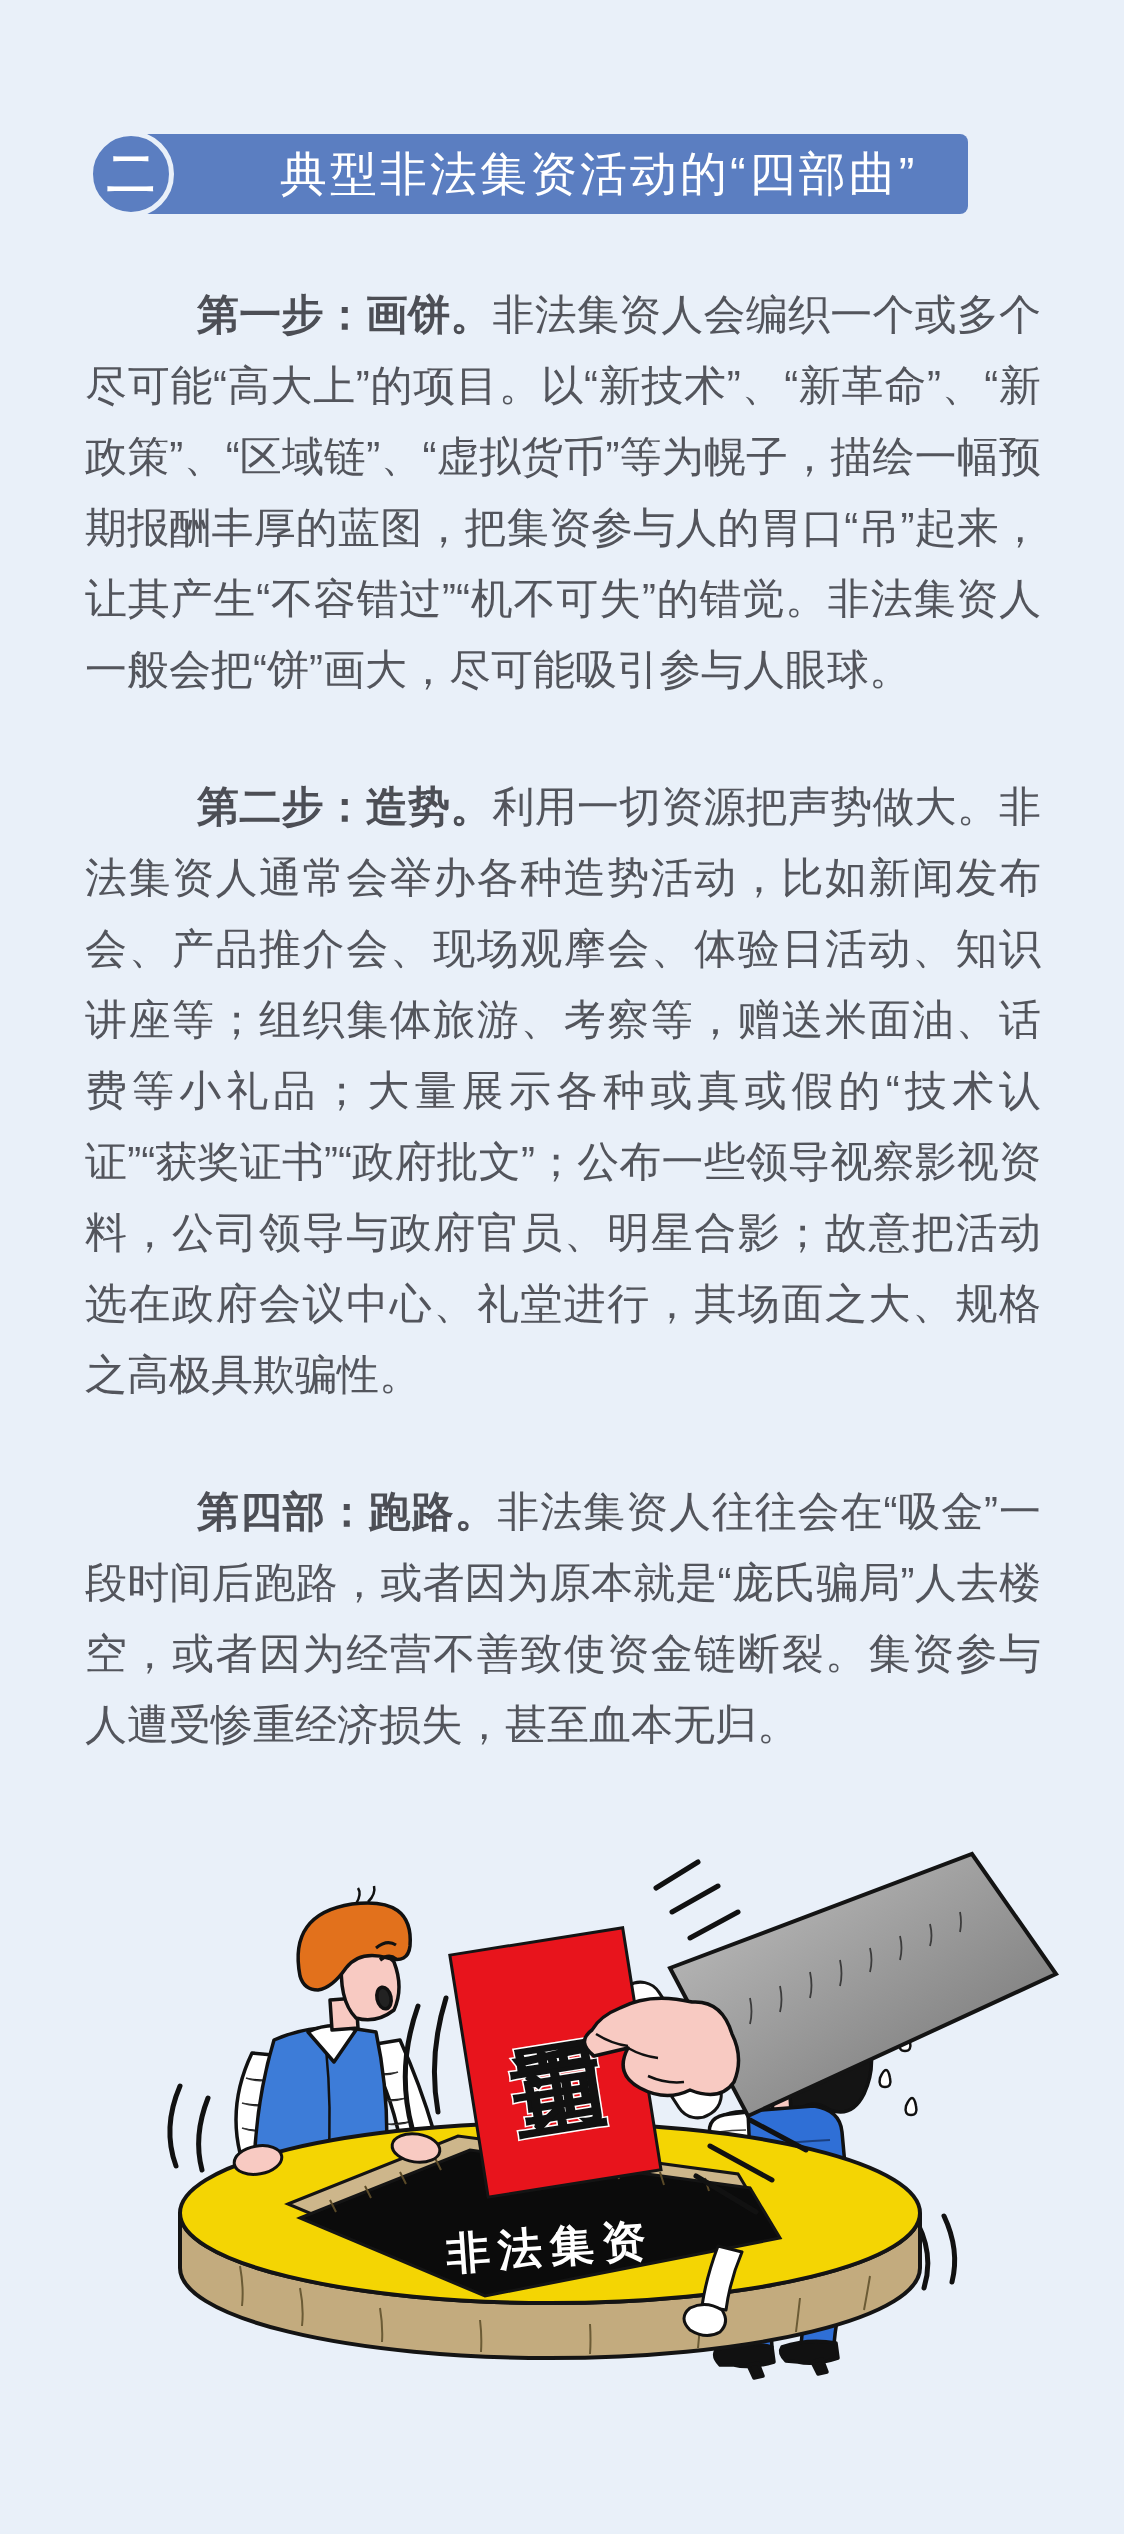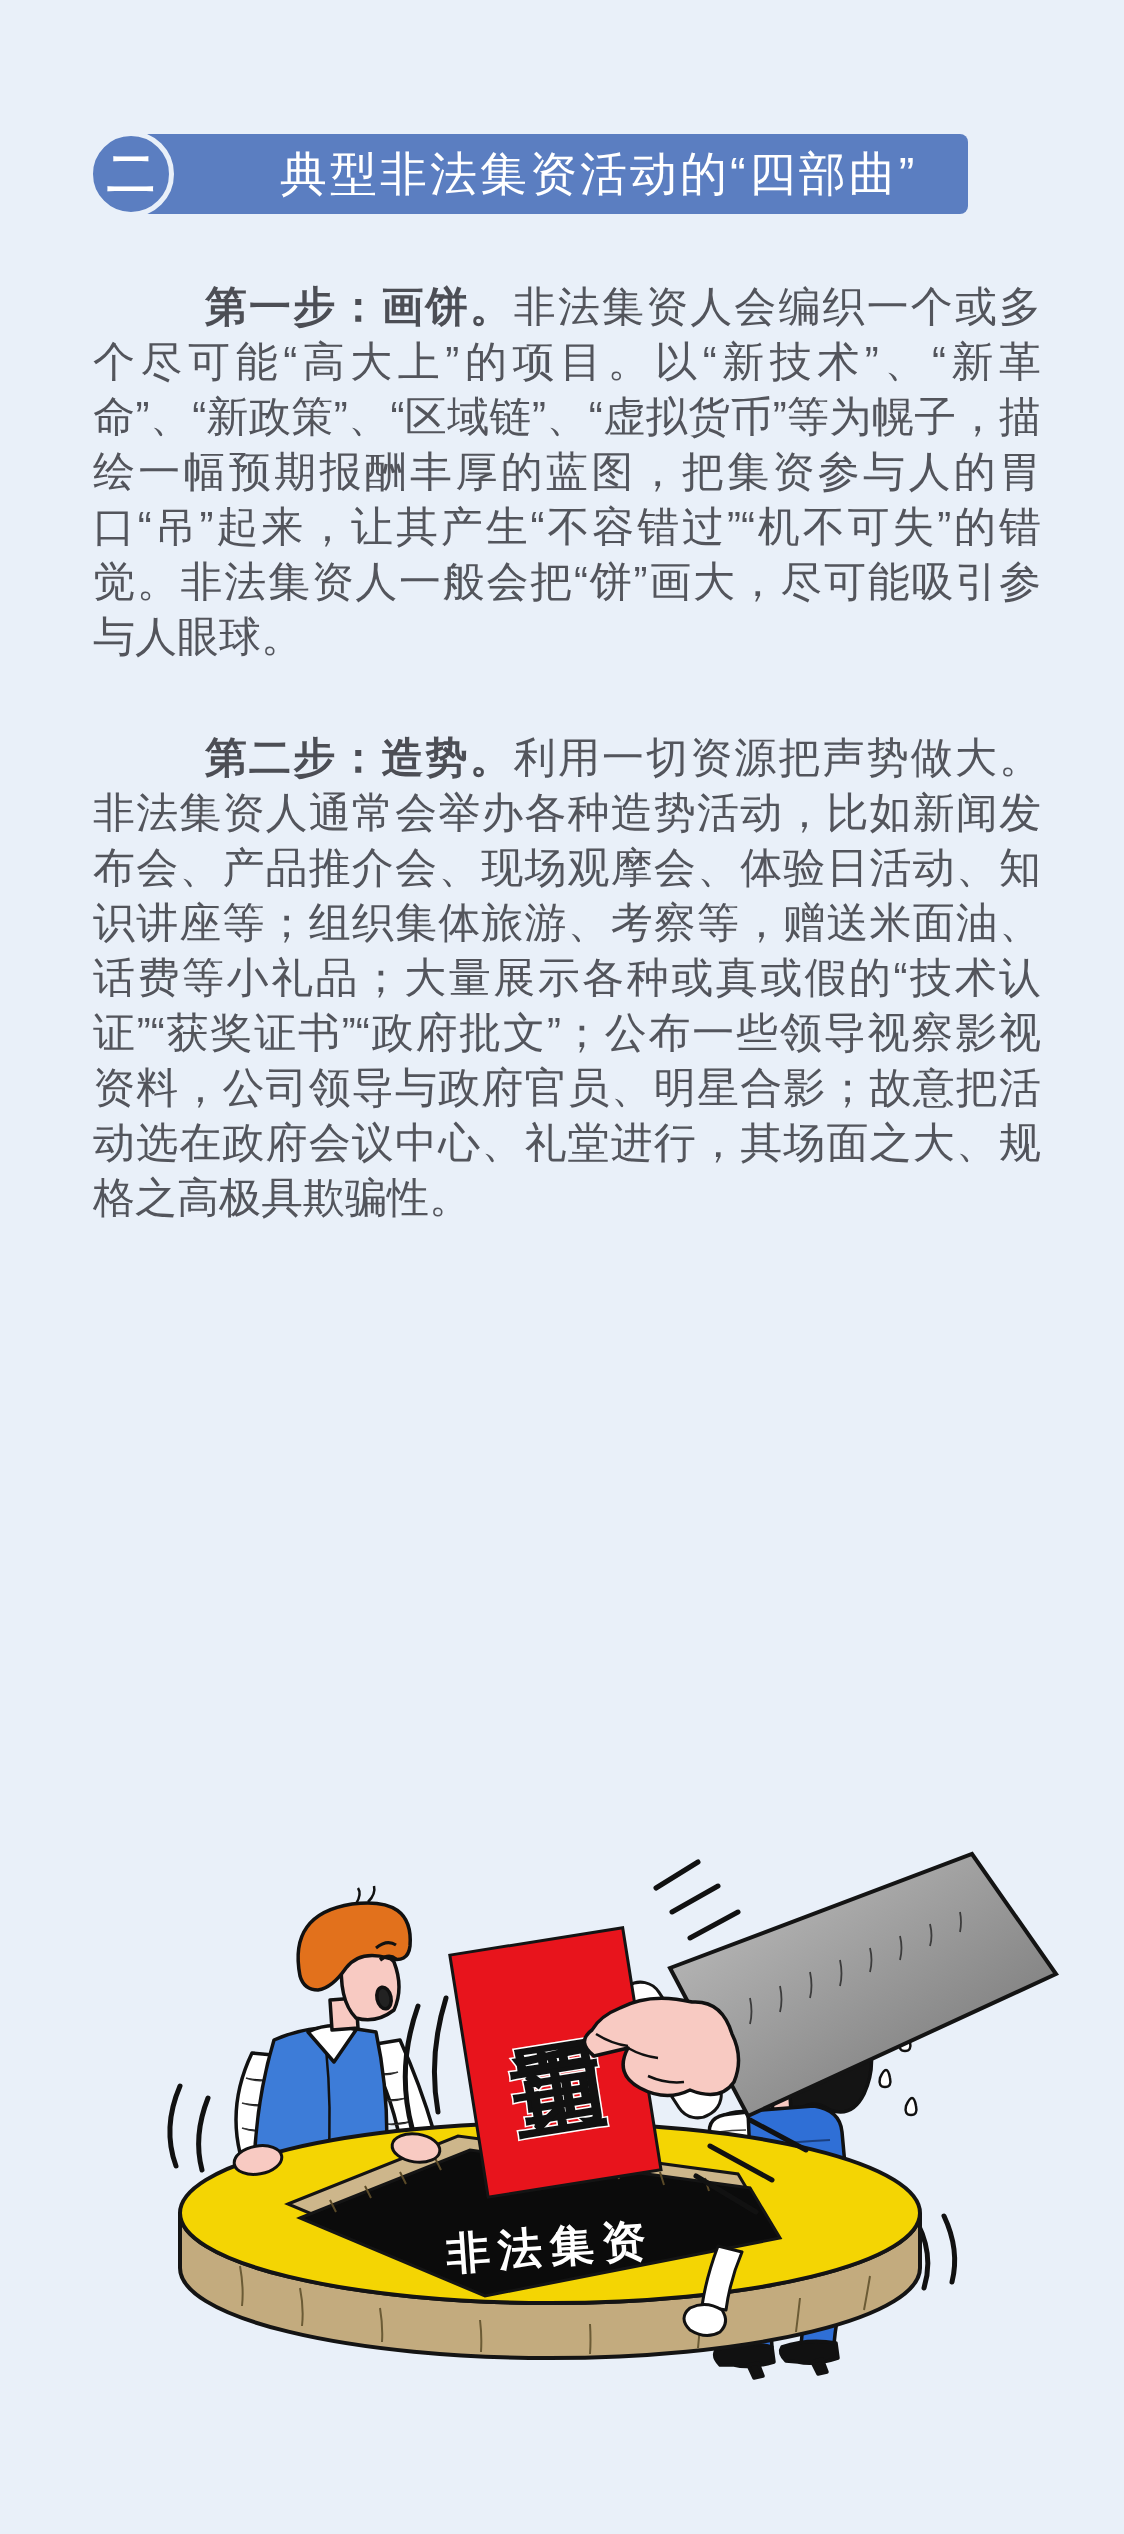--- a/index.html
+++ b/index.html
@@ -26,22 +26,22 @@
   .hdr-badge{
     position:absolute;left:0;top:0;width:76px;height:76px;border-radius:50%;
     background:#5b7ec1;border:5px solid #e9f0f9;z-index:2;
     display:flex;align-items:center;justify-content:center;
     color:#ffffff;font-size:48px;font-weight:700;line-height:1;
   }
 
   
   .article{position:absolute;left:85px;top:279px;width:956px;}
   .para{
-    margin:0 0 66px 8px;
-    font-size:42px;line-height:55px;color:#53555c;
+    margin:0 0 66px 0;
+    font-size:42px;line-height:71px;color:#53555c;
     text-align:justify;text-indent:112px;
     font-weight:400;
   }
   .para .lead{font-weight:700;color:#4c4e55;}
 
   
   .illu{position:absolute;left:150px;top:1848px;margin:0;width:910px;height:532px;}
   .illu svg{display:block;}
   .illu text{font-family:"Liberation Sans","DejaVu Sans",sans-serif;}
 </style>
@@ -55,20 +55,21 @@
       <h1 class="hdr-title">典型非法集资活动的“四部曲”</h1>
     </div>
     <div class="hdr-badge">
       <span>二</span>
     </div>
   </header>
 
   <main class="article">
     <p class="para"><strong class="lead">第一步：画饼。</strong><span>非法集资人会编织一个或多个尽可能“高大上”的项目。以“新技术”、“新革命”、“新政策”、“区域链”、“虚拟货币”等为幌子，描绘一幅预期报酬丰厚的蓝图，把集资参与人的胃口“吊”起来，让其产生“不容错过”“机不可失”的错觉。非法集资人一般会把“饼”画大，尽可能吸引参与人眼球。</span></p>
     <p class="para"><strong class="lead">第二步：造势。</strong><span>利用一切资源把声势做大。非法集资人通常会举办各种造势活动，比如新闻发布会、产品推介会、现场观摩会、体验日活动、知识讲座等；组织集体旅游、考察等，赠送米面油、话费等小礼品；大量展示各种或真或假的“技术认证”“获奖证书”“政府批文”；公布一些领导视察影视资料，公司领导与政府官员、明星合影；故意把活动选在政府会议中心、礼堂进行，其场面之大、规格之高极具欺骗性。</span></p>
+    <p class="para"><strong class="lead">第四部：跑路。</strong><span>非法集资人往往会在“吸金”一段时间后跑路，或者因为原本就是“庞氏骗局”人去楼空，或者因为经营不善致使资金链断裂。集资参与人遭受惨重经济损失，甚至血本无归。</span></p>
   </main>
 
   <figure class="illu">
     <svg width="910" height="532" viewBox="0 0 910 532" xmlns="http://www.w3.org/2000/svg">
       <defs>
         <linearGradient id="armGrad" x1="0" y1="0" x2="1" y2="1">
           <stop offset="0" stop-color="#c4c4c4"></stop>
           <stop offset="1" stop-color="#6f6f6f"></stop>
         </linearGradient>
       </defs>

